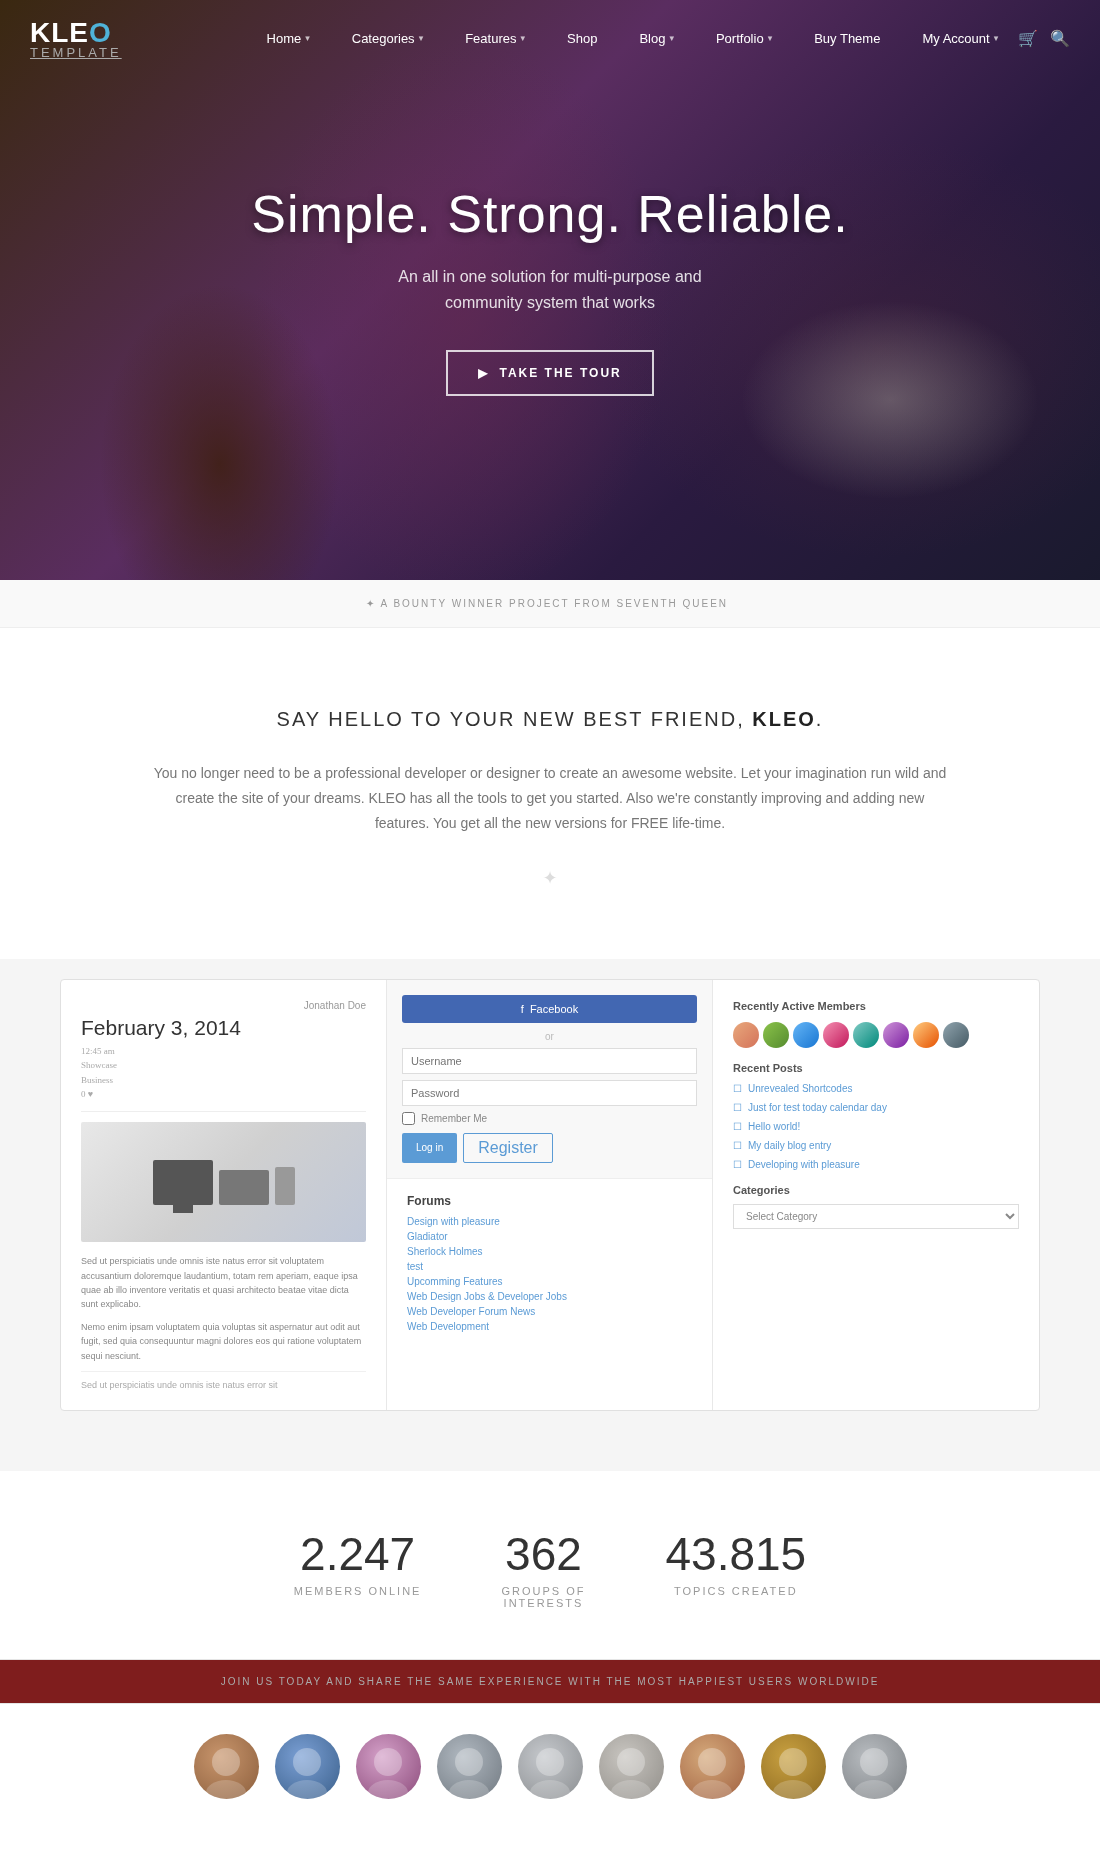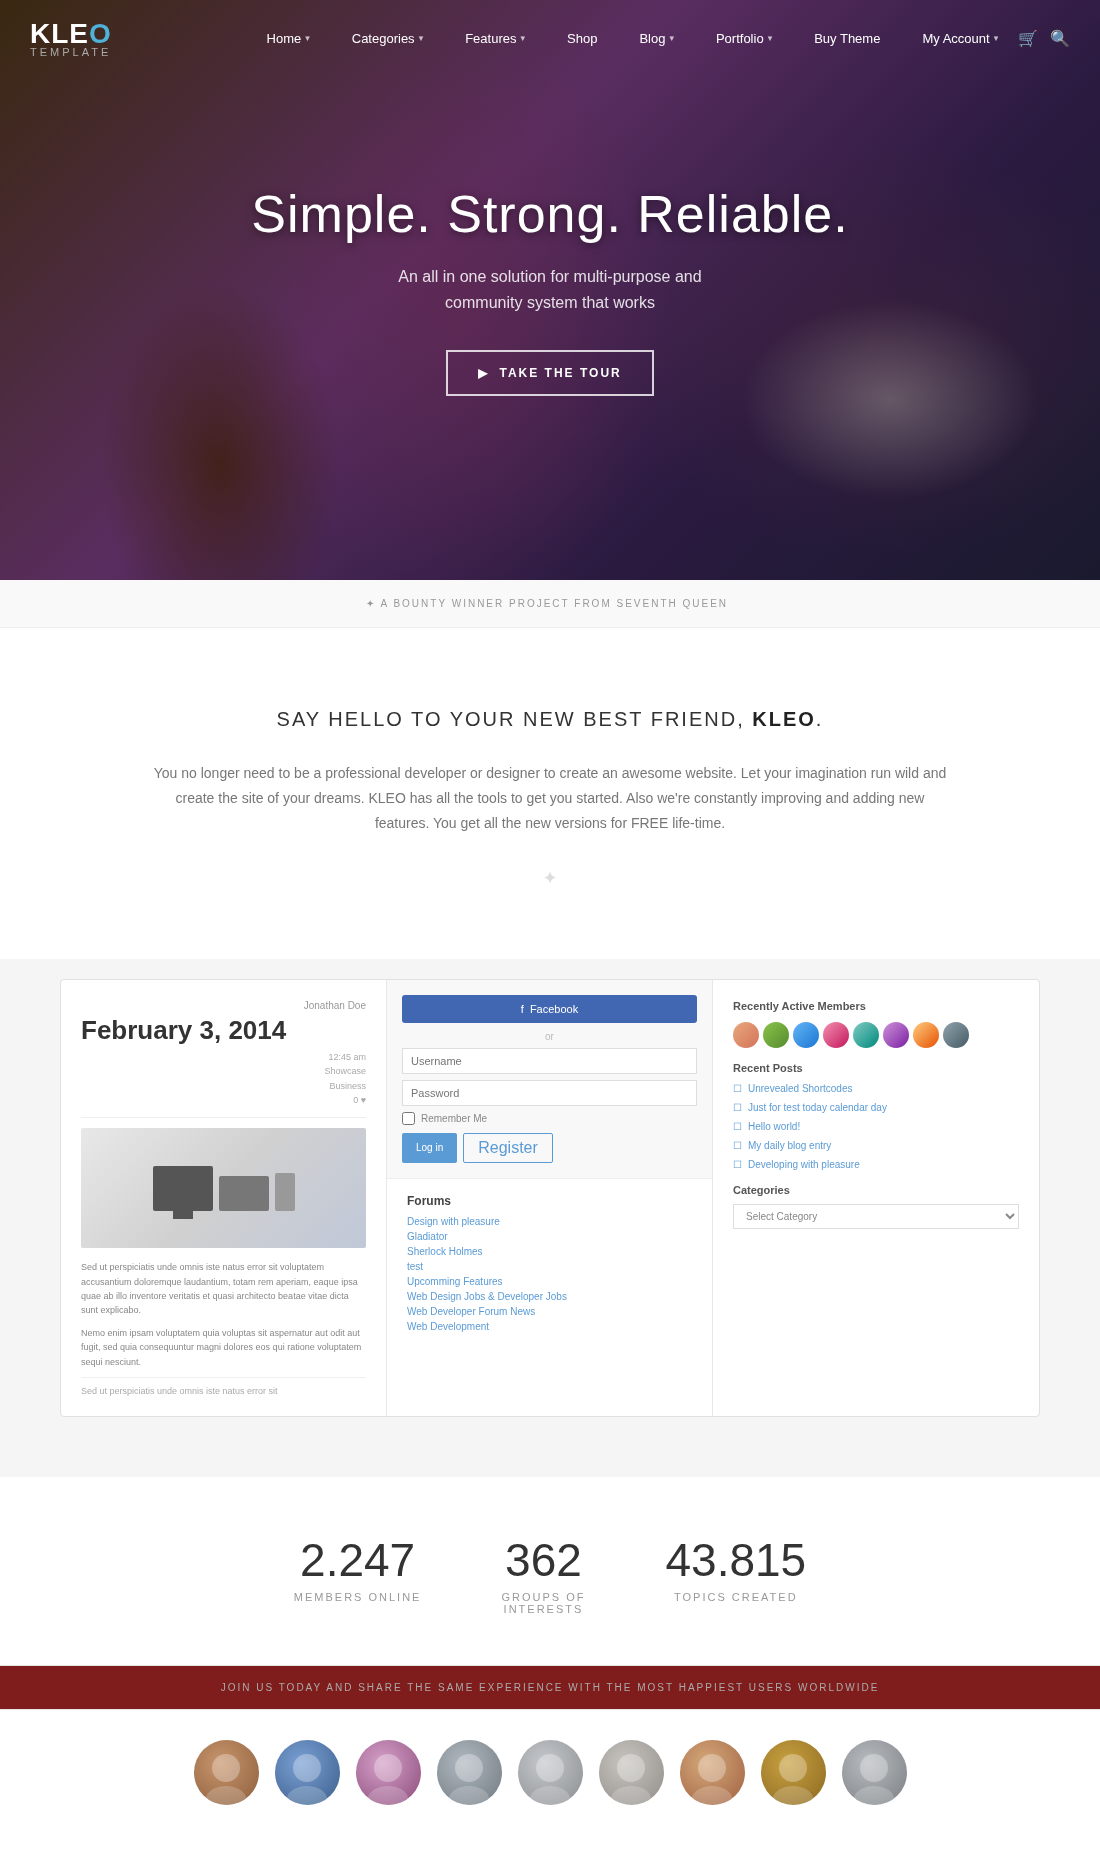--- a/index.html
+++ b/index.html
@@ -22,25 +22,26 @@
       margin-right: auto;
     }
     .logo-text {
       font-size: 28px;
       font-weight: 900;
       color: #fff;
       letter-spacing: 1px;
     }
     .logo-dot { color: #4fb3d9; }
     .logo-sub {
-      font-size: 11px;
+      font-size: 13px;
       color: #aaa;
       letter-spacing: 3px;
       display: block;
       margin-top: -4px;
+      text-decoration: underline;
     }
     .nav-links {
       display: flex;
       align-items: flex-start;
       gap: 18px;
       list-style: none;
     }
     .nav-links li a {
       color: #fff;
       text-decoration: none;
@@ -194,22 +195,22 @@
       min-height: 380px;
     }
     .preview-col {
       border-right: 1px solid #e8e8e8;
       padding: 20px;
     }
     .preview-col:last-child { border-right: none; }
 
     
     .blog-date { font-size: 10px; color: #999; text-align: right; margin-bottom: 4px; }
-    .blog-big-date { font-size: 26px; font-weight: 700; color: #333; line-height: 1.2; }
-    .blog-meta { font-size: 9px; color: #aaa; text-align: right; margin-top: 4px; line-height: 1.6; }
+    .blog-big-date { font-size: 21px; font-weight: 400; color: #333; line-height: 1.2; }
+    .blog-meta { font-size: 9px; color: #aaa; text-align: left; margin-top: 4px; line-height: 1.6; font-family: Liberation Serif, serif; }
     .blog-divider { margin: 10px 0; border: none; border-top: 1px solid #eee; }
     .blog-image-placeholder {
       width: 100%;
       height: 120px;
       background: linear-gradient(135deg, #e8e8e8 0%, #d0d0d0 50%, #c0c8d8 100%);
       border-radius: 2px;
       margin-bottom: 12px;
       display: flex;
       align-items: center;
       justify-content: center;

